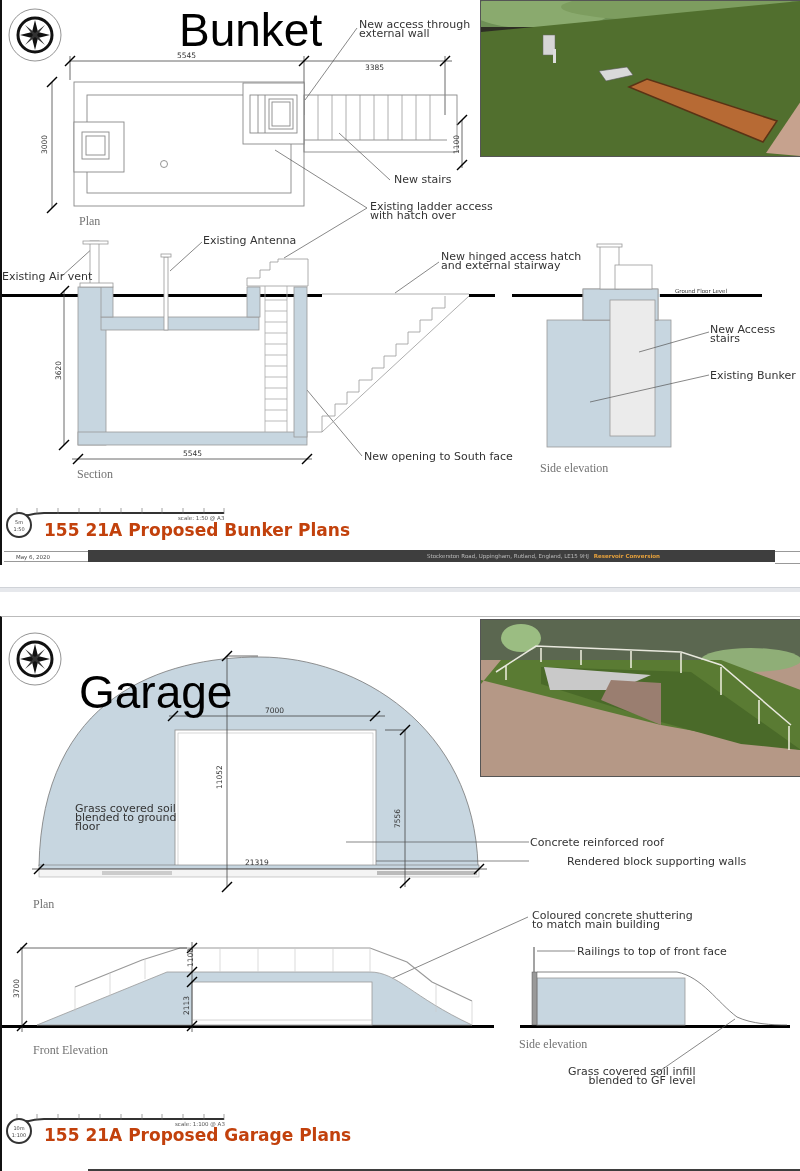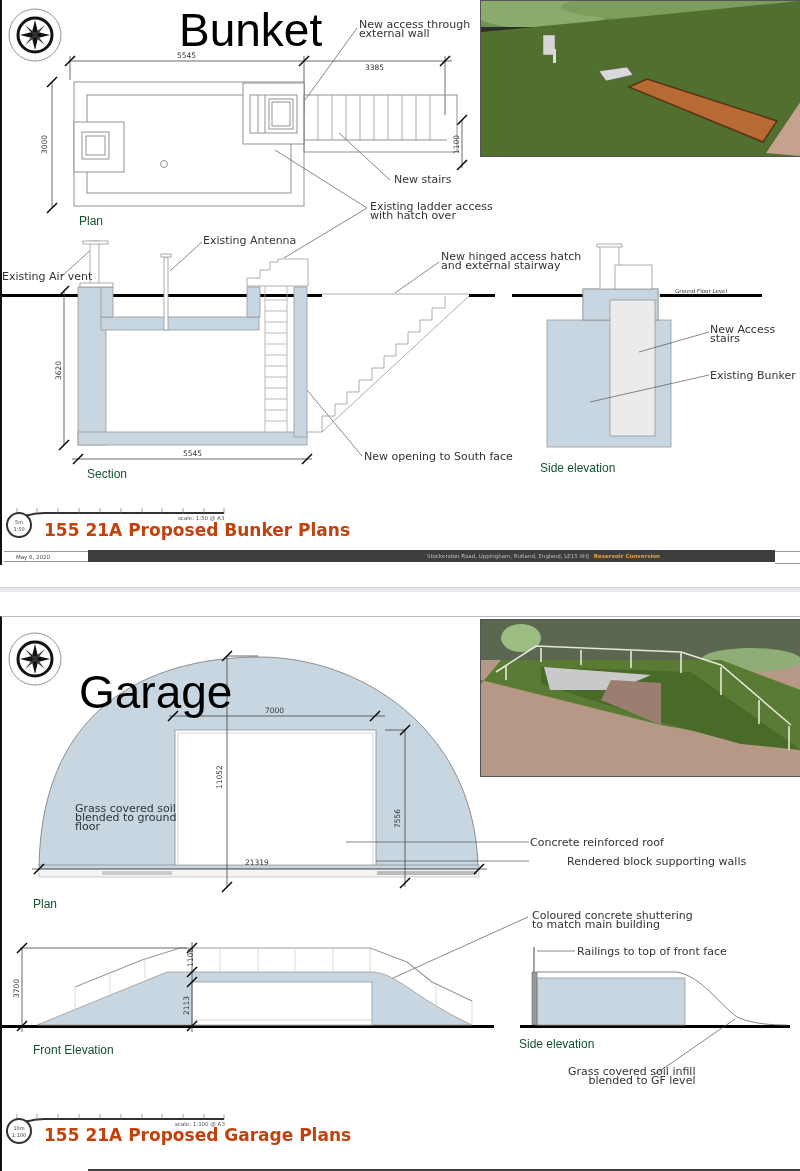--- a/index.html
+++ b/index.html
@@ -5,21 +5,21 @@
   html, body { margin: 0; padding: 0; }
   body { width: 800px; height: 1171px; background: #ffffff; position: relative; overflow: hidden; font-family: "DejaVu Sans", sans-serif; }
   .sheet { position: absolute; left: 0; width: 800px; background: #fff; }
   .sheet-top { top: 0; height: 565px; border-left: 2px solid #111; }
   .sheet-bottom { top: 616px; height: 555px; border-left: 2px solid #111; border-top: 1px solid #bbb; }
   .gap { position: absolute; left: 0; top: 565px; width: 800px; height: 51px; background: #fff; }
   .gap .sep { position: absolute; left: 0; top: 22px; width: 800px; height: 4px; background: #e6e8ec; border-top: 1px solid #d0d3d8; }
   svg { position: absolute; left: 0; top: 0; }
   .title-big { position: absolute; font-family: "Liberation Sans", sans-serif; font-size: 46px; color: #000; line-height: 1; }
   .lbl { position: absolute; font-family: "DejaVu Sans", sans-serif; font-size: 11px; color: #333; line-height: 9px; white-space: pre-line; }
-  .view-lbl { position: absolute; font-family: Liberation Sans, sans-serif; font-size: 12px; color: #14532d; }
+  .view-lbl { position: absolute; font-family: Liberation Serif, serif; font-size: 12px; color: #737373; }
   .dim { position: absolute; font-family: "DejaVu Sans", sans-serif; font-size: 7.5px; color: #333; }
   .dim.v { transform: rotate(-90deg); transform-origin: left top; }
   .render { position: absolute; overflow: hidden; border: 1px solid #555; }
   .footer-title { position: absolute; font-family: "DejaVu Sans", sans-serif; font-weight: bold; font-size: 17px; color: #c2410c; }
   .scale-txt { position: absolute; font-size: 5.5px; color: #555; }
   .scale-circle { position: absolute; width: 26px; height: 26px; border: 2px solid #333; border-radius: 50%; background: #fff; font-size: 5px; color: #444; text-align: center; line-height: 7px; box-sizing: border-box; padding-top: 5px; }
   .bar-date { position: absolute; left: 2px; top: 551px; width: 84px; height: 11px; background: #fff; border-top: 1px solid #999; border-bottom: 1px solid #999; font-size: 5.5px; color: #444; line-height: 11px; padding-left: 12px; box-sizing: border-box; }
   .bar-dark { position: absolute; left: 86px; top: 550px; width: 687px; height: 12px; background: #3e3e3e; font-size: 5.5px; color: #bbb; line-height: 12px; text-align: right; padding-right: 115px; box-sizing: border-box; }
   .bar-dark .proj { color: #e8a23c; font-weight: bold; margin-left: 5px; }
   .bar-tail { position: absolute; left: 773px; top: 551px; width: 27px; height: 11px; background: #fff; border-top: 1px solid #999; border-bottom: 1px solid #999; }
@@ -183,21 +183,21 @@
 with hatch over</div>
   <div class="view-lbl" style="left:77px; top:214px;">Plan</div>
 
   <div class="lbl" style="left:0px; top:272px;">Existing Air vent</div>
   <div class="lbl" style="left:201px; top:236px;">Existing Antenna</div>
   <div class="lbl" style="left:439px; top:252px;">New hinged access hatch
 and external stairway</div>
   <div class="lbl" style="left:362px; top:452px;">New opening to South face</div>
   <div class="dim v" style="left:52px; top:380px;">3620</div>
   <div class="dim" style="left:181px; top:449px;">5545</div>
-  <div class="view-lbl" style="left:85px; top:467px;">Section</div>
+  <div class="view-lbl" style="left:75px; top:467px;">Section</div>
 
   <div class="lbl" style="left:673px; top:287px; font-size:5.5px;">Ground Floor Level</div>
   <div class="lbl" style="left:708px; top:325px;">New Access
 stairs</div>
   <div class="lbl" style="left:708px; top:371px;">Existing Bunker</div>
   <div class="view-lbl" style="left:538px; top:461px;">Side elevation</div>
 
   <div class="render" style="left:478px; top:0px; width:320px; height:155px; background:#4d6b2c;">
     <svg width="320" height="155">
       <rect x="0" y="0" width="320" height="30" fill="#6e8f56"></rect>

